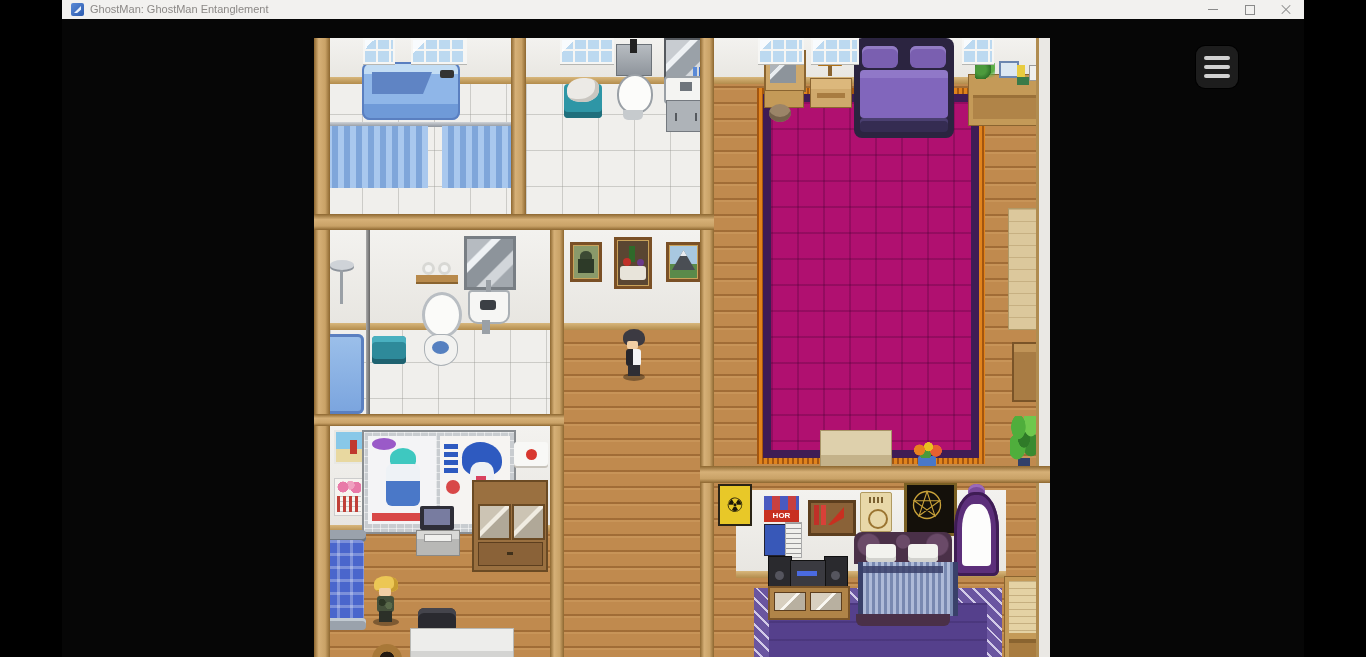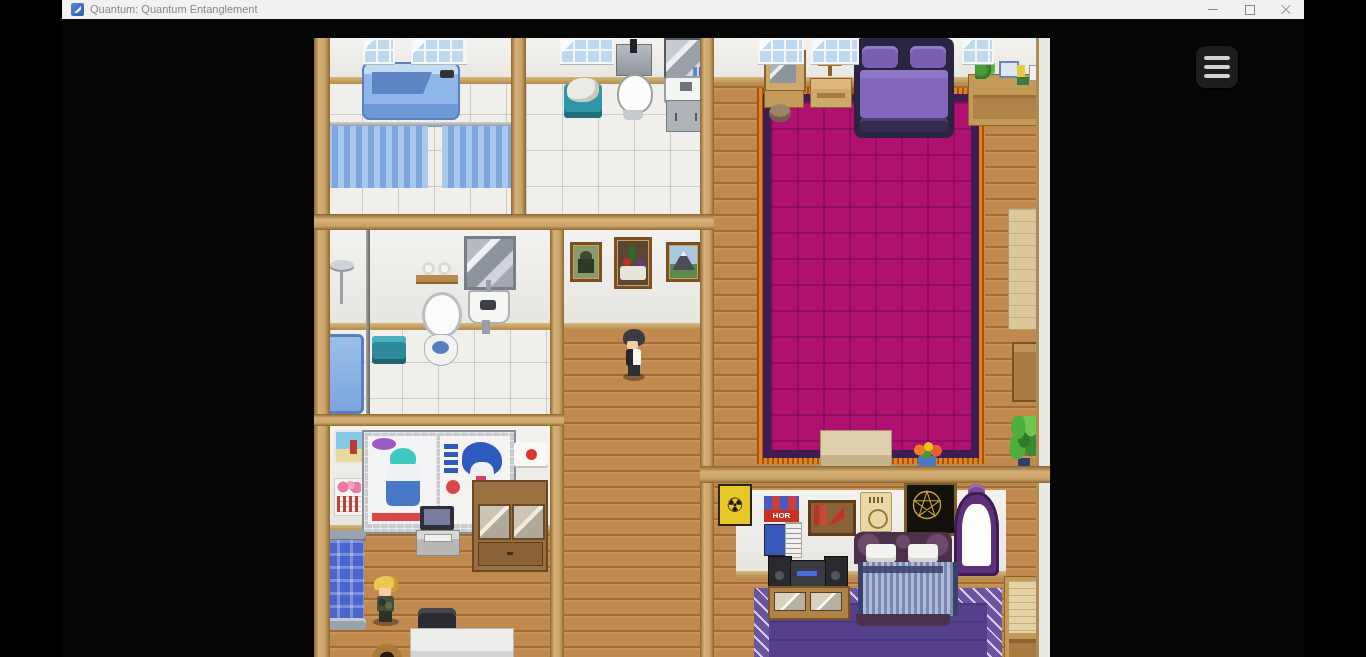--- a/index.html
+++ b/index.html
@@ -53,21 +53,21 @@
   .spk{position:absolute;width:22px;top:0;height:30px;background:#2a2a2e;border:1px solid #111;}
   .spk:after{content:"";position:absolute;left:6px;top:14px;width:9px;height:9px;border-radius:50%;background:#55555e;}
 </style>
 </head>
 <body>
 
 <div class="a" id="win">
 
   <div class="a" id="titlebar">
     <div class="a" id="appicon"></div>
-    <div class="a" id="titletext">Quantum: Quantum Entanglement</div>
+    <div class="a" id="titletext">GhostMan: GhostMan Entanglement</div>
     <div class="a ctrl" style="left:1138px;">
         <span class="glyph-min"></span>
       </div>
     <div class="a ctrl" style="left:1175px;">
         <span class="glyph-max"></span>
       </div>
     <div class="a ctrl" style="left:1211px;">
         <span class="glyph-x1"></span>
         <span class="glyph-x2"></span>
       </div>

